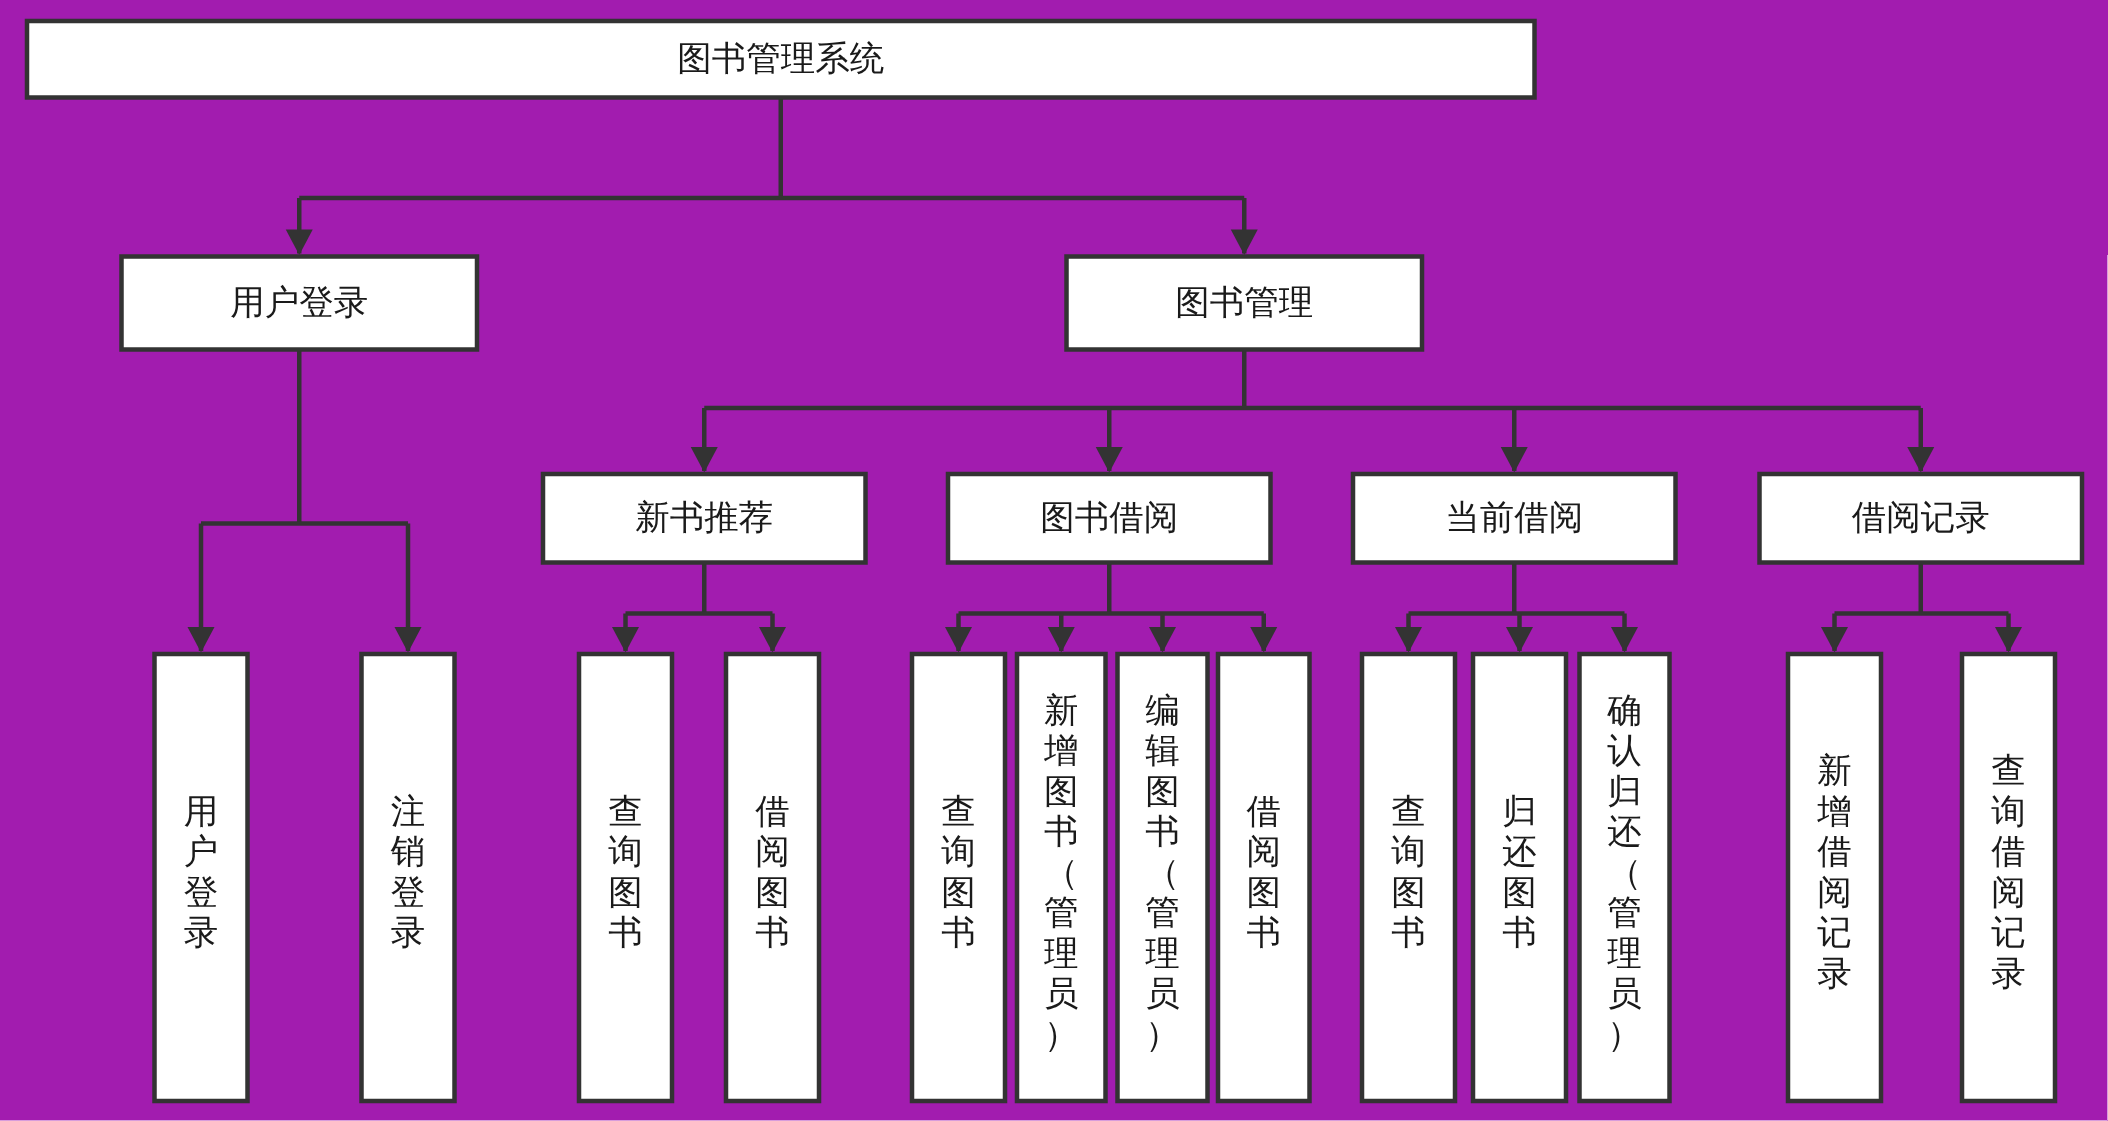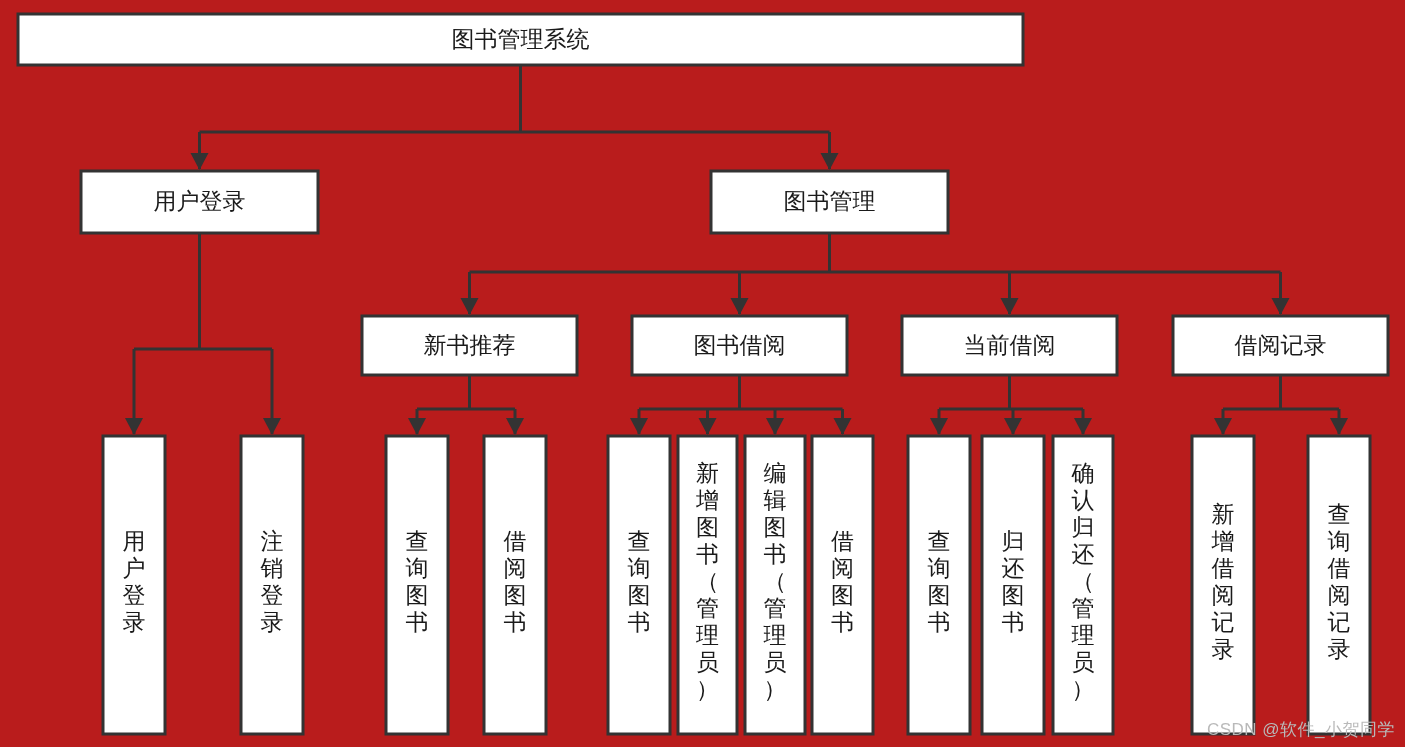--- a/index.html
+++ b/index.html
@@ -10,21 +10,21 @@
   body {
     width: 1405px;
     height: 747px;
     overflow: hidden;
     font-family: "Liberation Sans", "DejaVu Sans", sans-serif;
   }
   #diagram-root {
     position: relative;
     width: 1405px;
     height: 747px;
-    background: #b91c1c;
+    background: #a21caf;
   }
   svg#tree-svg {
     position: absolute;
     left: 0;
     top: 0;
     width: 1405px;
     height: 747px;
     display: block;
   }
   .node-box {
@@ -200,14 +200,13 @@
         <g>
           <rect x="1192" y="436" width="62" height="298" class="node-box"></rect>
           <text x="1223" y="521.5" class="node-label-v"><tspan x="1223" dy="0">新</tspan><tspan x="1223" dy="27">增</tspan><tspan x="1223" dy="27">借</tspan><tspan x="1223" dy="27">阅</tspan><tspan x="1223" dy="27">记</tspan><tspan x="1223" dy="27">录</tspan></text>
         </g>
         <g>
           <rect x="1308" y="436" width="62" height="298" class="node-box"></rect>
           <text x="1339" y="521.5" class="node-label-v"><tspan x="1339" dy="0">查</tspan><tspan x="1339" dy="27">询</tspan><tspan x="1339" dy="27">借</tspan><tspan x="1339" dy="27">阅</tspan><tspan x="1339" dy="27">记</tspan><tspan x="1339" dy="27">录</tspan></text>
         </g>
       </g>
   </svg>
-  <div class="watermark">CSDN @软件_小贺同学</div>
 </div>
 
 </body></html>

